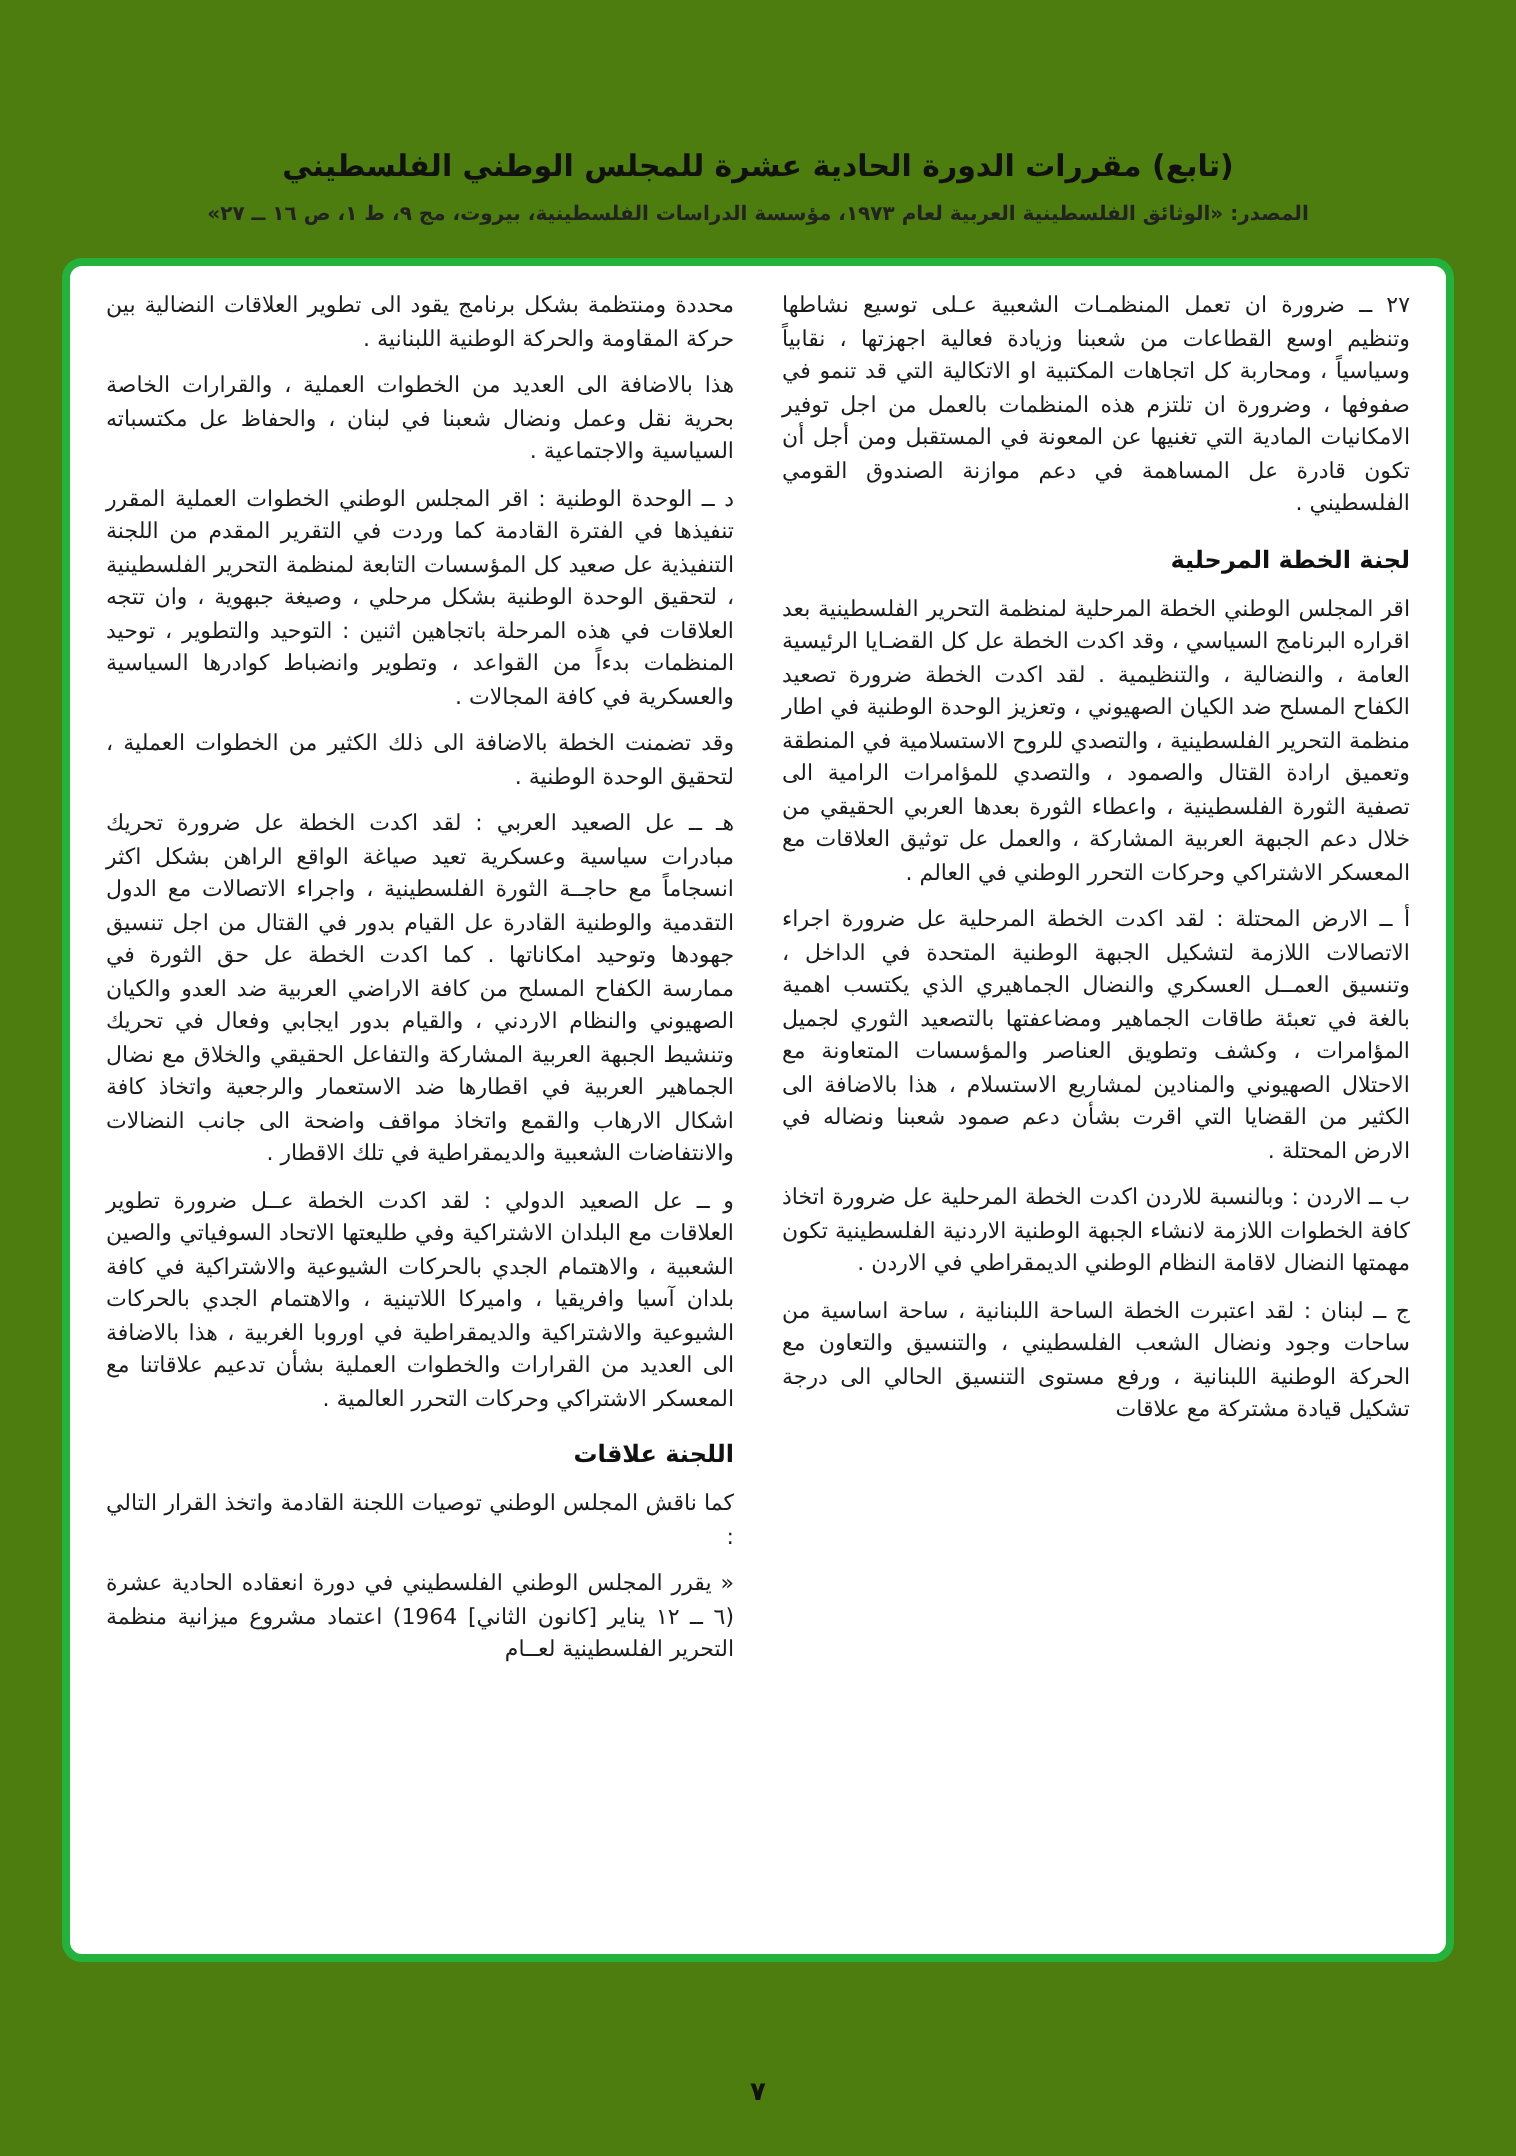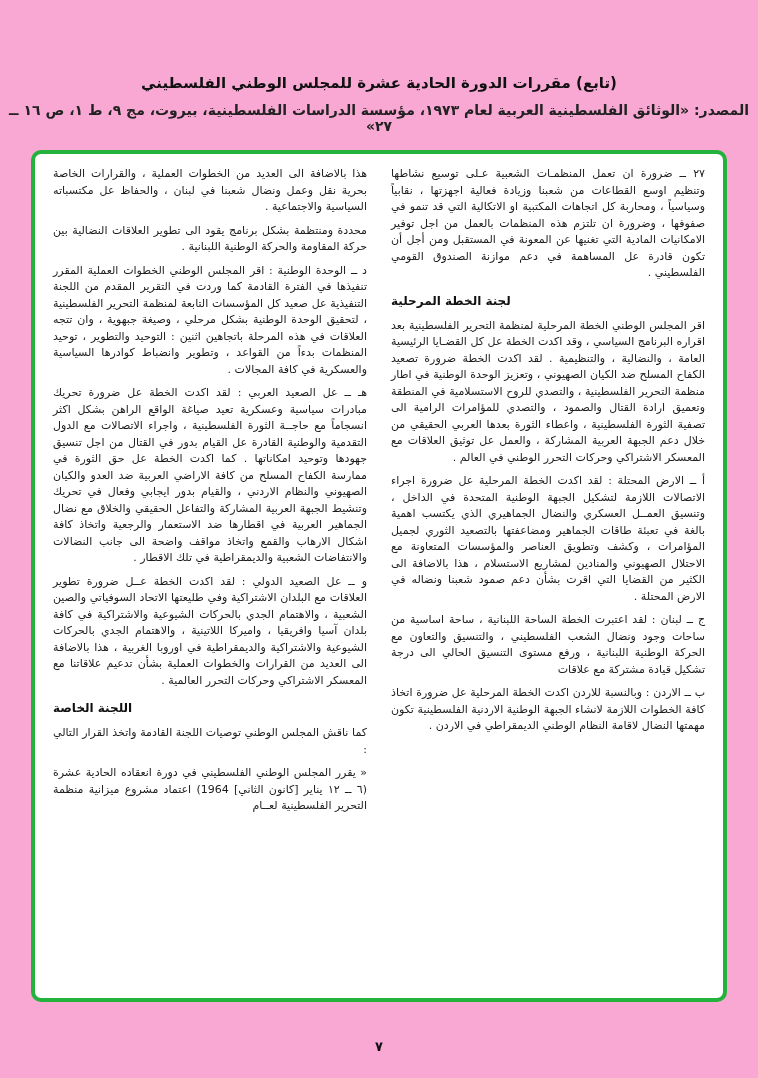--- a/index.html
+++ b/index.html
@@ -6,36 +6,36 @@
     margin: 0;
     padding: 0;
     background: #ffffff;
     font-family: "DejaVu Sans", sans-serif;
   }
   .page {
     position: relative;
     width: 758px;
     height: 1078px;
     margin: 0 auto;
-    background: #f9a8d4;
+    background: #4d7c0f;
     direction: rtl;
     overflow: hidden;
   }
   .doc-header {
     padding-top: 74px;
     text-align: center;
   }
   .doc-title {
     font-size: 15px;
     font-weight: bold;
     color: #111111;
     margin: 0 0 10px 0;
   }
   .doc-source {
-    font-size: 14px;
+    font-size: 10px;
     font-weight: bold;
     color: #222222;
     margin: 0;
   }
   .content-box {
     box-sizing: border-box;
     width: 696px;
     height: 852px;
     margin: 16px auto 0 auto;
     border: 4px solid #23b23c;
@@ -57,21 +57,21 @@
   .para {
     font-size: 11px;
     line-height: 16.5px;
     text-align: justify;
     color: #1c1c1c;
     margin: 0 0 7px 0;
   }
   .section-heading {
     font-size: 12px;
     font-weight: bold;
-    text-align: left;
+    text-align: right;
     color: #111111;
     margin: 12px 0 10px 0;
   }
   .page-number {
     position: absolute;
     bottom: 24px;
     left: 0;
     right: 0;
     text-align: center;
     font-size: 13px;
@@ -89,30 +89,31 @@
     <div class="doc-source">المصدر: «الوثائق الفلسطينية العربية لعام ١٩٧٣، مؤسسة الدراسات الفلسطينية، بيروت، مج ٩، ط ١، ص ١٦ ــ ٢٧»</div>
   </div>
 
   <div class="content-box" style="border-color: rgb(35, 178, 60);">
     <div class="columns">
       <div class="col">
           <p class="para">٢٧ ــ ضرورة ان تعمل المنظمـات الشعبية عـلى توسيع نشاطها وتنظيم اوسع القطاعات من شعبنا وزيادة فعالية اجهزتها ، نقابياً وسياسياً ، ومحاربة كل اتجاهات المكتبية او الاتكالية التي قد تنمو في صفوفها ، وضرورة ان تلتزم هذه المنظمات بالعمل من اجل توفير الامكانيات المادية التي تغنيها عن المعونة في المستقبل ومن أجل أن تكون قادرة عل المساهمة في دعم موازنة الصندوق القومي الفلسطيني .</p>
           <h3 class="section-heading">لجنة الخطة المرحلية</h3>
           <p class="para">اقر المجلس الوطني الخطة المرحلية لمنظمة التحرير الفلسطينية بعد اقراره البرنامج السياسي ، وقد اكدت الخطة عل كل القضـايا الرئيسية العامة ، والنضالية ، والتنظيمية . لقد اكدت الخطة ضرورة تصعيد الكفاح المسلح ضد الكيان الصهيوني ، وتعزيز الوحدة الوطنية في اطار منظمة التحرير الفلسطينية ، والتصدي للروح الاستسلامية في المنطقة وتعميق ارادة القتال والصمود ، والتصدي للمؤامرات الرامية الى تصفية الثورة الفلسطينية ، واعطاء الثورة بعدها العربي الحقيقي من خلال دعم الجبهة العربية المشاركة ، والعمل عل توثيق العلاقات مع المعسكر الاشتراكي وحركات التحرر الوطني في العالم .</p>
           <p class="para">أ ــ الارض المحتلة : لقد اكدت الخطة المرحلية عل ضرورة اجراء الاتصالات اللازمة لتشكيل الجبهة الوطنية المتحدة في الداخل ، وتنسيق العمــل العسكري والنضال الجماهيري الذي يكتسب اهمية بالغة في تعبئة طاقات الجماهير ومضاعفتها بالتصعيد الثوري لجميل المؤامرات ، وكشف وتطويق العناصر والمؤسسات المتعاونة مع الاحتلال الصهيوني والمنادين لمشاريع الاستسلام ، هذا بالاضافة الى الكثير من القضايا التي اقرت بشأن دعم صمود شعبنا ونضاله في الارض المحتلة .</p>
+          <p class="para">ب ــ الاردن : وبالنسبة للاردن اكدت الخطة المرحلية عل ضرورة اتخاذ كافة الخطوات اللازمة لانشاء الجبهة الوطنية الاردنية الفلسطينية تكون مهمتها النضال لاقامة النظام الوطني الديمقراطي في الاردن .</p>
           <p class="para">ج ــ لبنان : لقد اعتبرت الخطة الساحة اللبنانية ، ساحة اساسية من ساحات وجود ونضال الشعب الفلسطيني ، والتنسيق والتعاون مع الحركة الوطنية اللبنانية ، ورفع مستوى التنسيق الحالي الى درجة تشكيل قيادة مشتركة مع علاقات</p>
-          <p class="para">ب ــ الاردن : وبالنسبة للاردن اكدت الخطة المرحلية عل ضرورة اتخاذ كافة الخطوات اللازمة لانشاء الجبهة الوطنية الاردنية الفلسطينية تكون مهمتها النضال لاقامة النظام الوطني الديمقراطي في الاردن .</p>
         </div>
       <div class="col">
+          <p class="para">محددة ومنتظمة بشكل برنامج يقود الى تطوير العلاقات النضالية بين حركة المقاومة والحركة الوطنية اللبنانية .</p>
           <p class="para">هذا بالاضافة الى العديد من الخطوات العملية ، والقرارات الخاصة بحرية نقل وعمل ونضال شعبنا في لبنان ، والحفاظ عل مكتسباته السياسية والاجتماعية .</p>
-          <p class="para">محددة ومنتظمة بشكل برنامج يقود الى تطوير العلاقات النضالية بين حركة المقاومة والحركة الوطنية اللبنانية .</p>
           <p class="para">د ــ الوحدة الوطنية : اقر المجلس الوطني الخطوات العملية المقرر تنفيذها في الفترة القادمة كما وردت في التقرير المقدم من اللجنة التنفيذية عل صعيد كل المؤسسات التابعة لمنظمة التحرير الفلسطينية ، لتحقيق الوحدة الوطنية بشكل مرحلي ، وصيغة جبهوية ، وان تتجه العلاقات في هذه المرحلة باتجاهين اثنين : التوحيد والتطوير ، توحيد المنظمات بدءاً من القواعد ، وتطوير وانضباط كوادرها السياسية والعسكرية في كافة المجالات .</p>
+          <p class="para">وقد تضمنت الخطة بالاضافة الى ذلك الكثير من الخطوات العملية ، لتحقيق الوحدة الوطنية .</p>
           <p class="para">هـ ــ عل الصعيد العربي : لقد اكدت الخطة عل ضرورة تحريك مبادرات سياسية وعسكرية تعيد صياغة الواقع الراهن بشكل اكثر انسجاماً مع حاجــة الثورة الفلسطينية ، واجراء الاتصالات مع الدول التقدمية والوطنية القادرة عل القيام بدور في القتال من اجل تنسيق جهودها وتوحيد امكاناتها . كما اكدت الخطة عل حق الثورة في ممارسة الكفاح المسلح من كافة الاراضي العربية ضد العدو والكيان الصهيوني والنظام الاردني ، والقيام بدور ايجابي وفعال في تحريك وتنشيط الجبهة العربية المشاركة والتفاعل الحقيقي والخلاق مع نضال الجماهير العربية في اقطارها ضد الاستعمار والرجعية واتخاذ كافة اشكال الارهاب والقمع واتخاذ مواقف واضحة الى جانب النضالات والانتفاضات الشعبية والديمقراطية في تلك الاقطار .</p>
           <p class="para">و ــ عل الصعيد الدولي : لقد اكدت الخطة عــل ضرورة تطوير العلاقات مع البلدان الاشتراكية وفي طليعتها الاتحاد السوفياتي والصين الشعبية ، والاهتمام الجدي بالحركات الشيوعية والاشتراكية في كافة بلدان آسيا وافريقيا ، واميركا اللاتينية ، والاهتمام الجدي بالحركات الشيوعية والاشتراكية والديمقراطية في اوروبا الغربية ، هذا بالاضافة الى العديد من القرارات والخطوات العملية بشأن تدعيم علاقاتنا مع المعسكر الاشتراكي وحركات التحرر العالمية .</p>
-          <h3 class="section-heading">اللجنة الخاصة</h3>
+          <h3 class="section-heading">اللجنة علاقات</h3>
           <p class="para">كما ناقش المجلس الوطني توصيات اللجنة القادمة واتخذ القرار التالي :</p>
           <p class="para">« يقرر المجلس الوطني الفلسطيني في دورة انعقاده الحادية عشرة (٦ ــ ١٢ يناير [كانون الثاني] 1964) اعتماد مشروع ميزانية منظمة التحرير الفلسطينية لعــام</p>
         </div>
     </div>
   </div>
 
   <div class="page-number">٧</div>
 
 </div>
 

